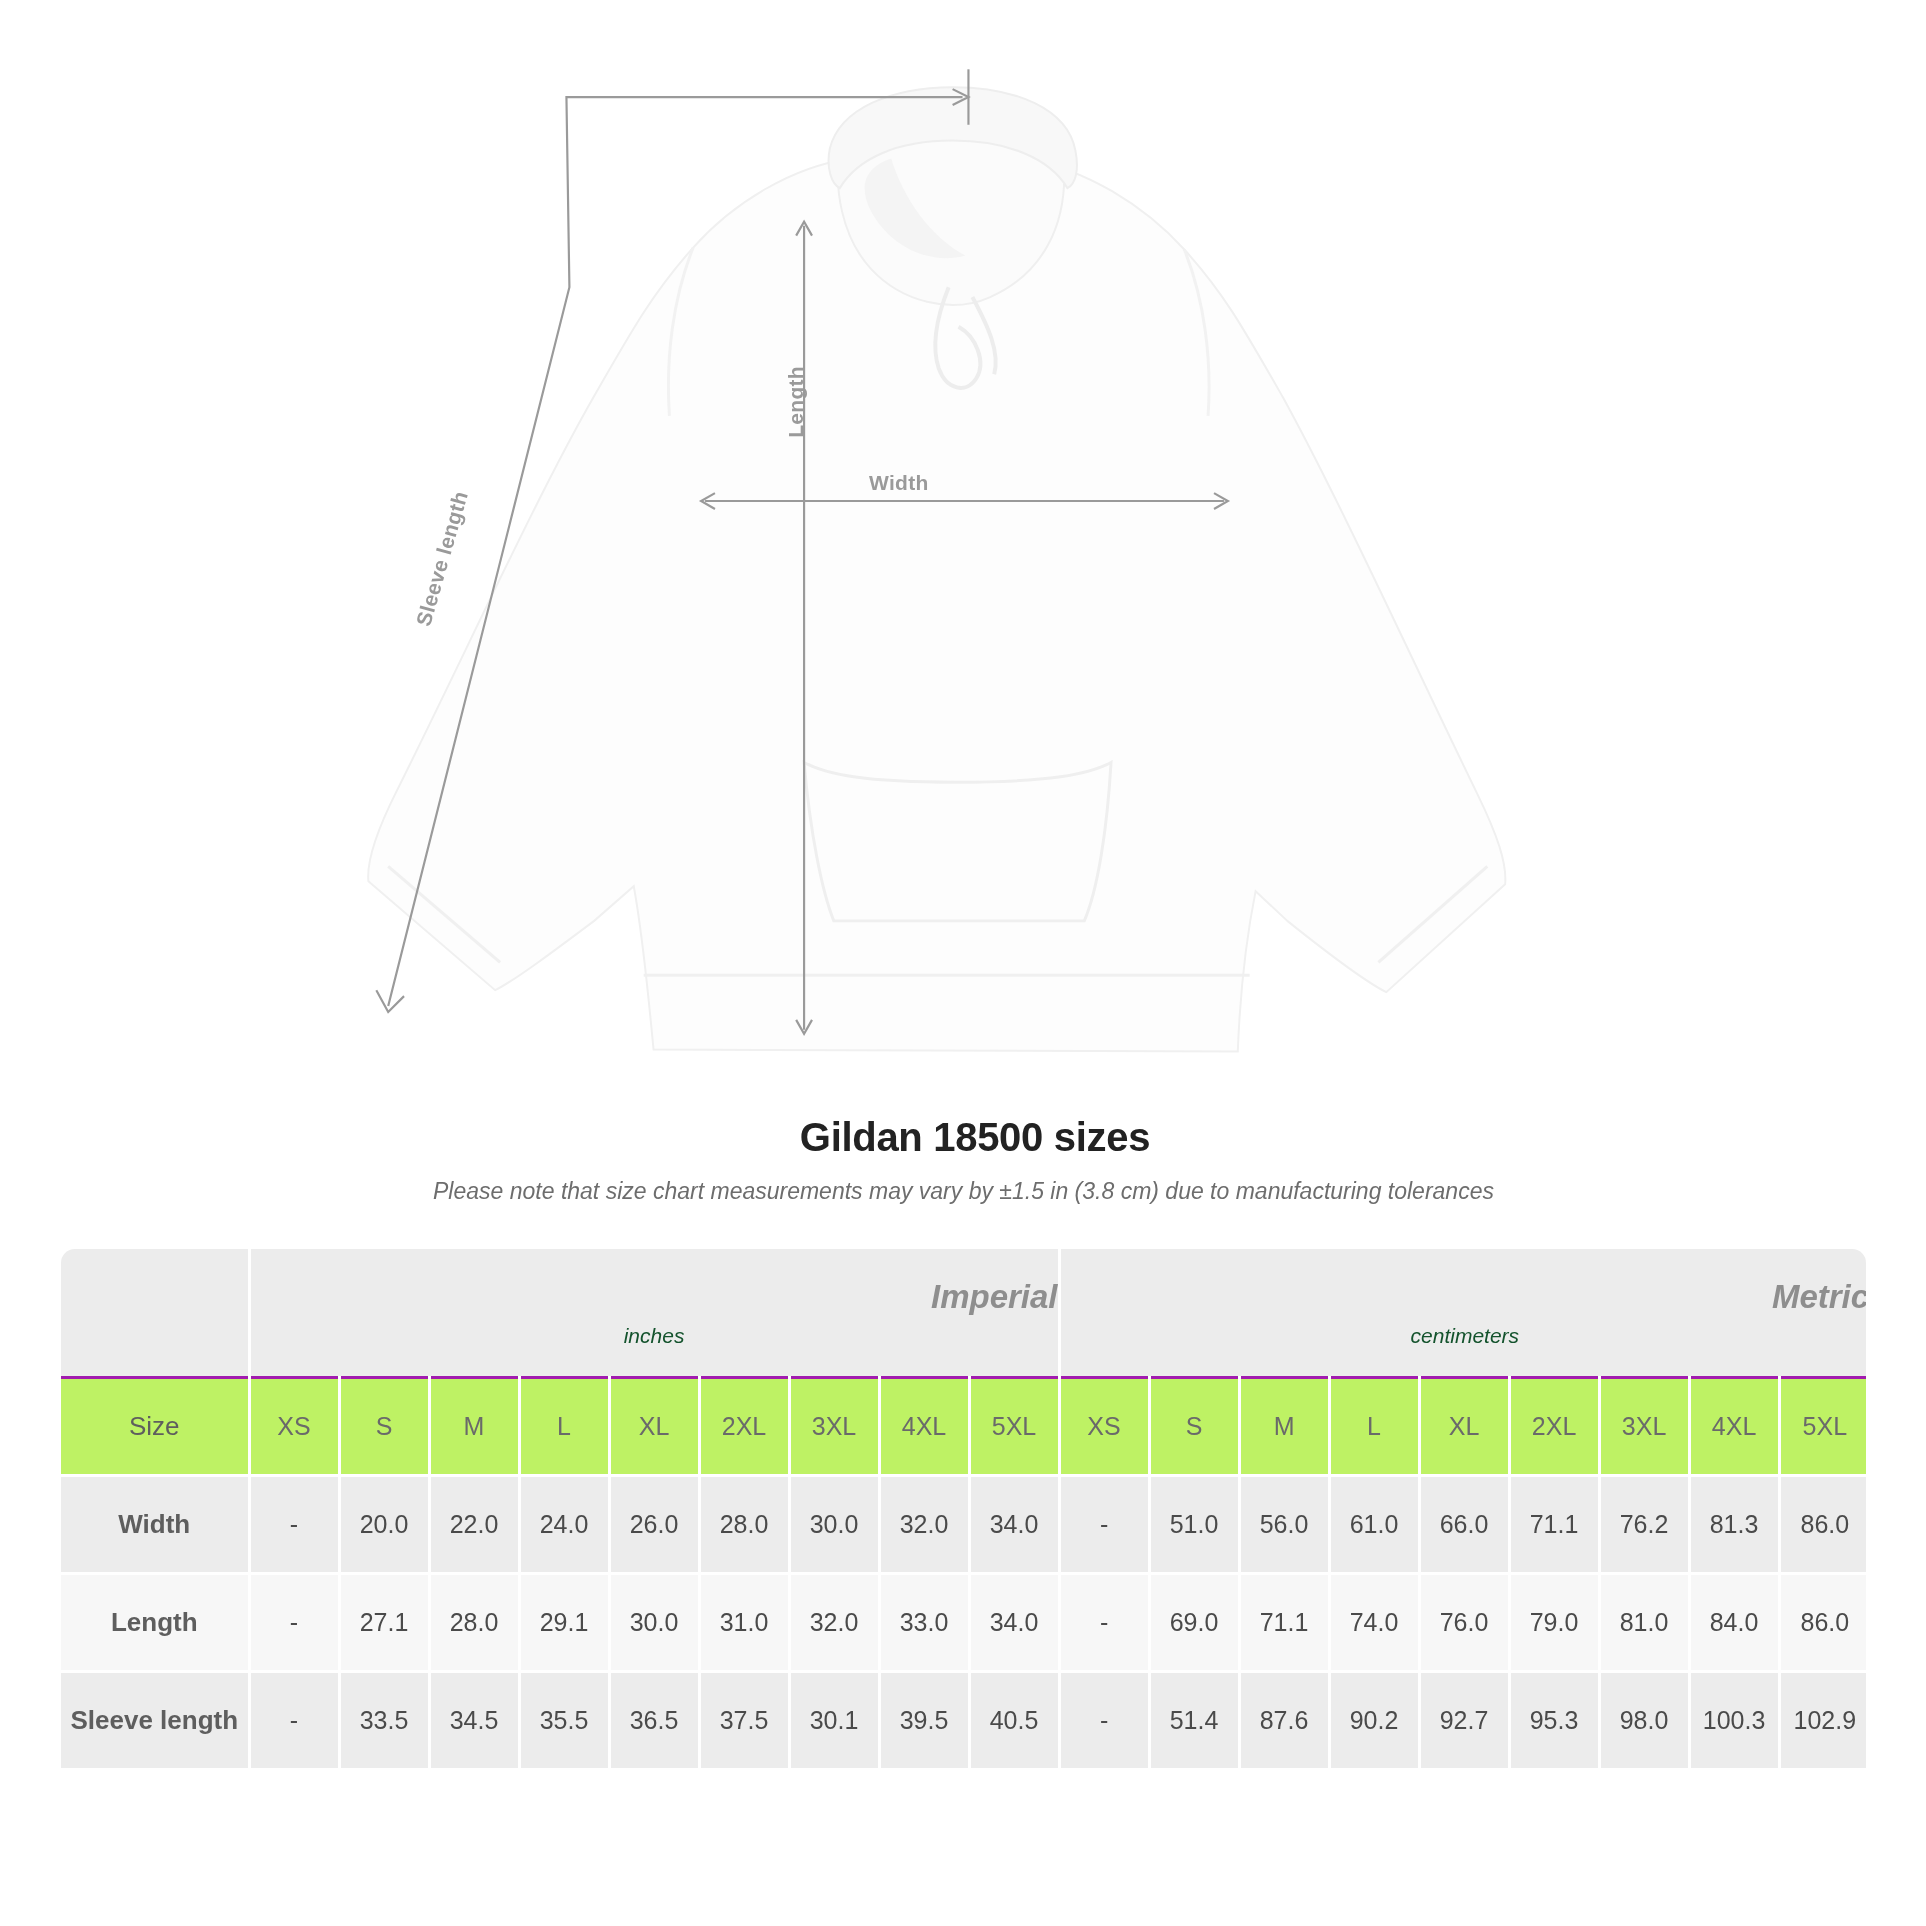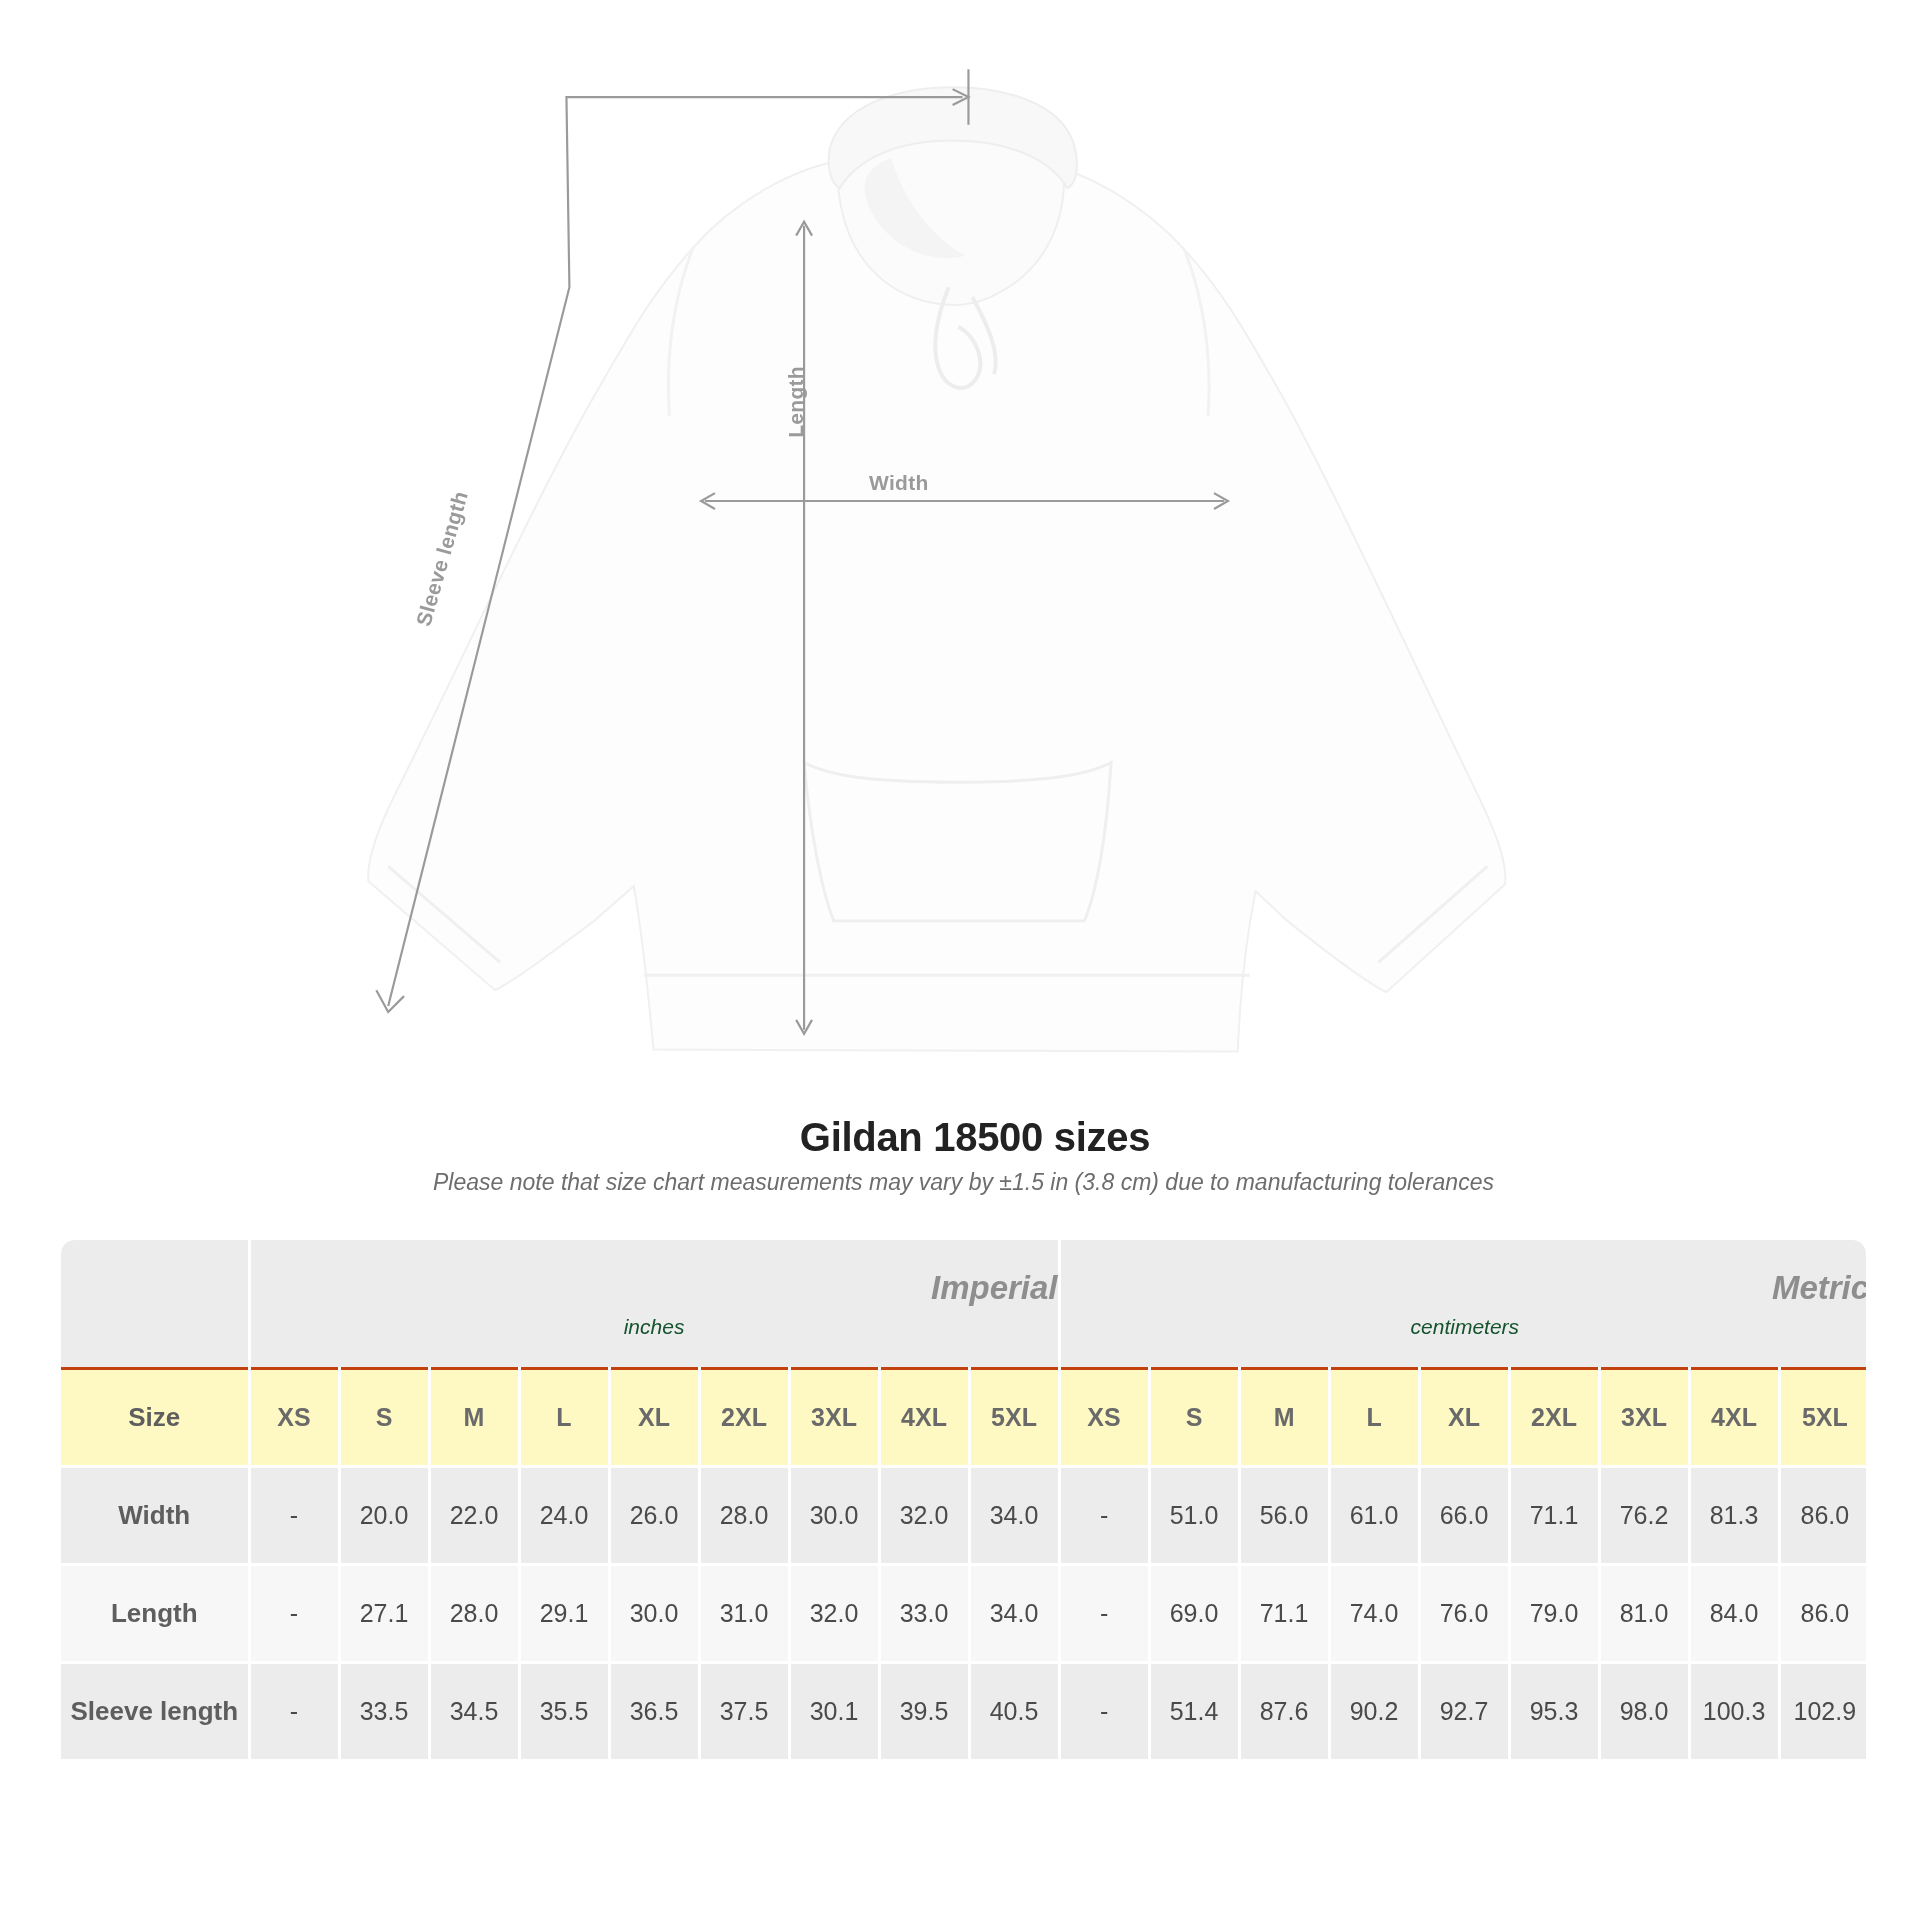--- a/index.html
+++ b/index.html
@@ -57,21 +57,21 @@
     font-size: 40px;
     font-weight: bold;
     color: #222222;
     letter-spacing: -0.3px;
     margin-left: 23px;
   }
   .chart-note {
     font-size: 23px;
     font-style: italic;
     color: #6d6d6d;
-    margin-top: 9px;
+    margin-top: 18px;
   }
 
   
   .table-wrap {
     margin: 44px 61px 0 61px;
     border-radius: 14px 14px 0 0;
     overflow: hidden;
   }
   table.size-table {
     width: 1804px;
@@ -98,27 +98,27 @@
     text-align: right;
   }
   .unit-sub {
     font-size: 21px;
     font-style: italic;
     color: #14532d;
     margin-top: 8px;
   }
 
   .head-row td {
-    background: #fef9c3;
+    background: #bef264;
     height: 95px;
     font-size: 25px;
-    font-weight: bold;
+    font-weight: normal;
     color: #6a6a6a;
     border-right: 3px solid #ffffff;
-    border-top: 3px solid #c2410c;
+    border-top: 3px solid #a21caf;
   }
   .head-row td:last-child { border-right: none; }
   .head-row td.rowlabel {
     font-size: 26px;
     color: #5e5e5e;
   }
 
   .data-row td {
     height: 95px;
     font-size: 25px;

